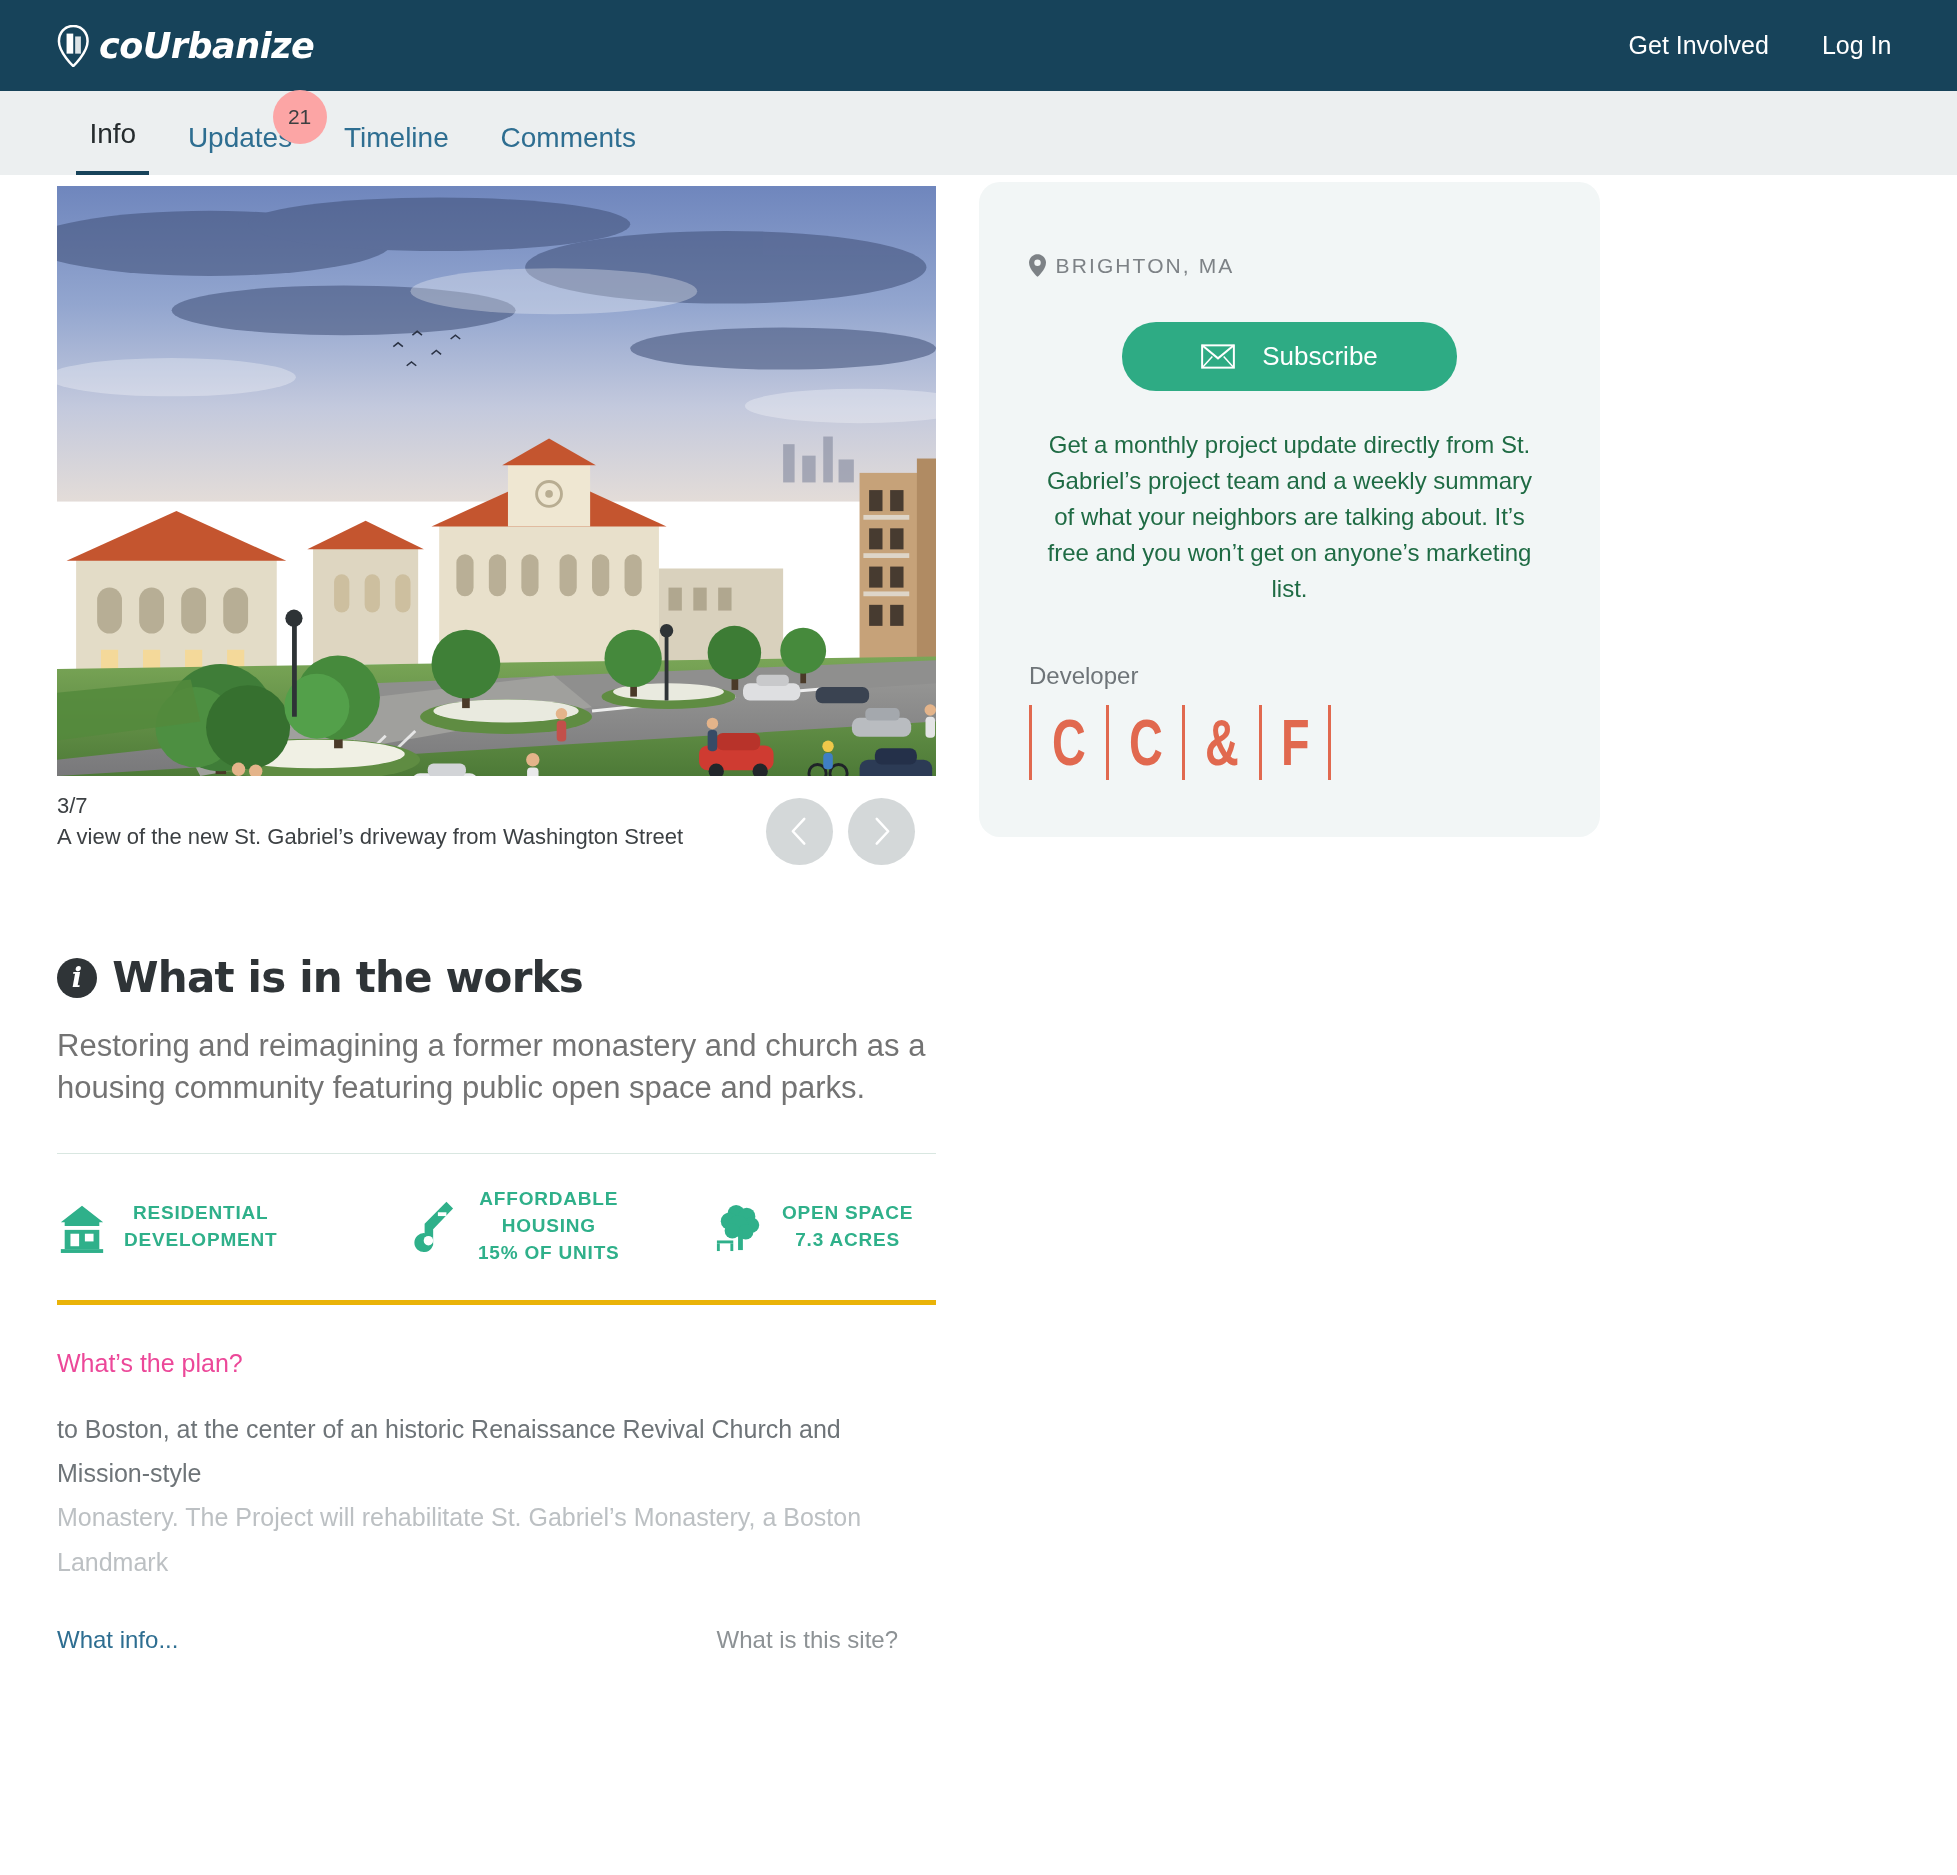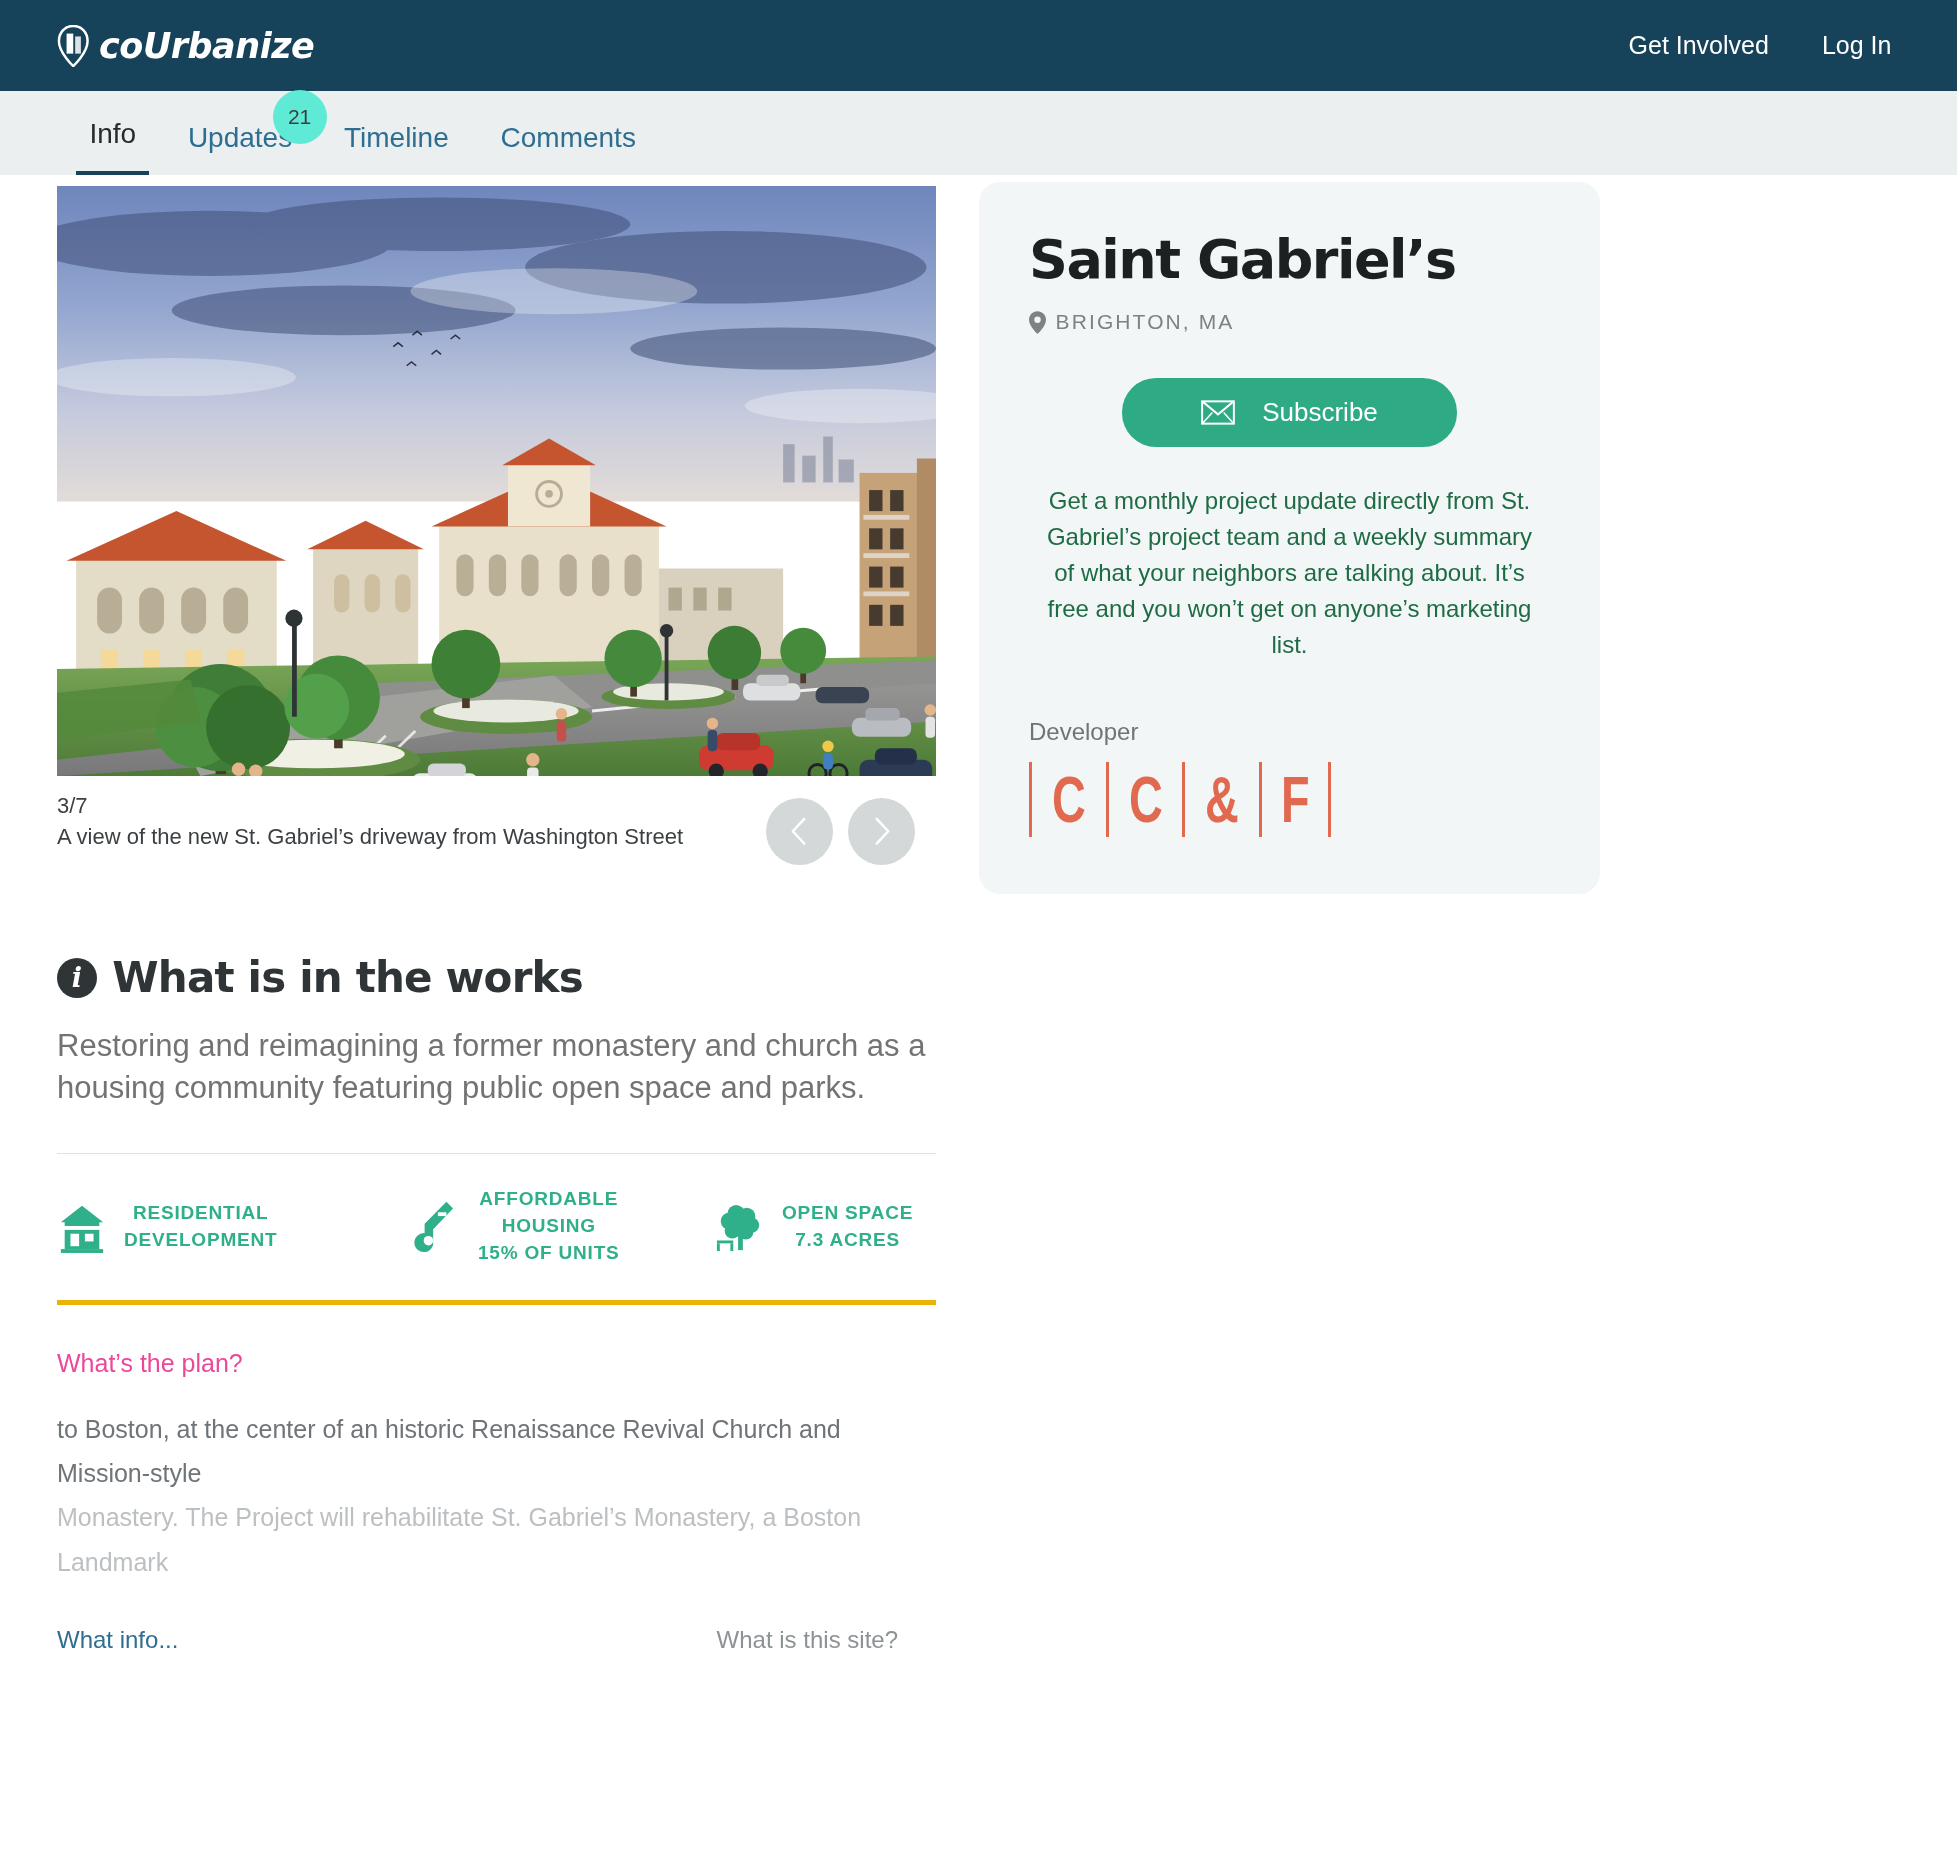--- a/index.html
+++ b/index.html
@@ -70,21 +70,21 @@
     color: #262c2e;
     border-bottom: 4.8px solid #17435a;
   }
   .tab-badge {
     position: absolute;
     top: -32.5px;
     right: -21px;
     min-width: 54px;
     height: 54px;
     border-radius: 50%;
-    background: #5eead4;
+    background: #fca5a5;
     color: #3c3f41;
     font-size: 21px;
     display: flex;
     align-items: center;
     justify-content: center;
   }
 
   
   .page {
     display: flex;
@@ -679,21 +679,20 @@
 
       <div class="footer-links">
         <span class="more-info">What info...</span>
         <span class="what-site">What is this site?</span>
       </div>
     </div>
   </div>
 
   <div class="col-right">
     <div class="card">
-      <div class="card-title">Saint Gabriel’s</div>
       <div class="card-loc">
         <span class="pin-ico">
           <svg width="17" height="23" viewBox="0 0 18 24" aria-hidden="true">
             <path d="M9 0 C4 0 0 4 0 9 C0 16 9 24 9 24 C9 24 18 16 18 9 C18 4 14 0 9 0 Z" fill="#7d8286"></path>
             <circle cx="9" cy="9" r="3.4" fill="#f2f6f6"></circle>
           </svg>
         </span>
         <span>BRIGHTON, MA</span>
       </div>
 

